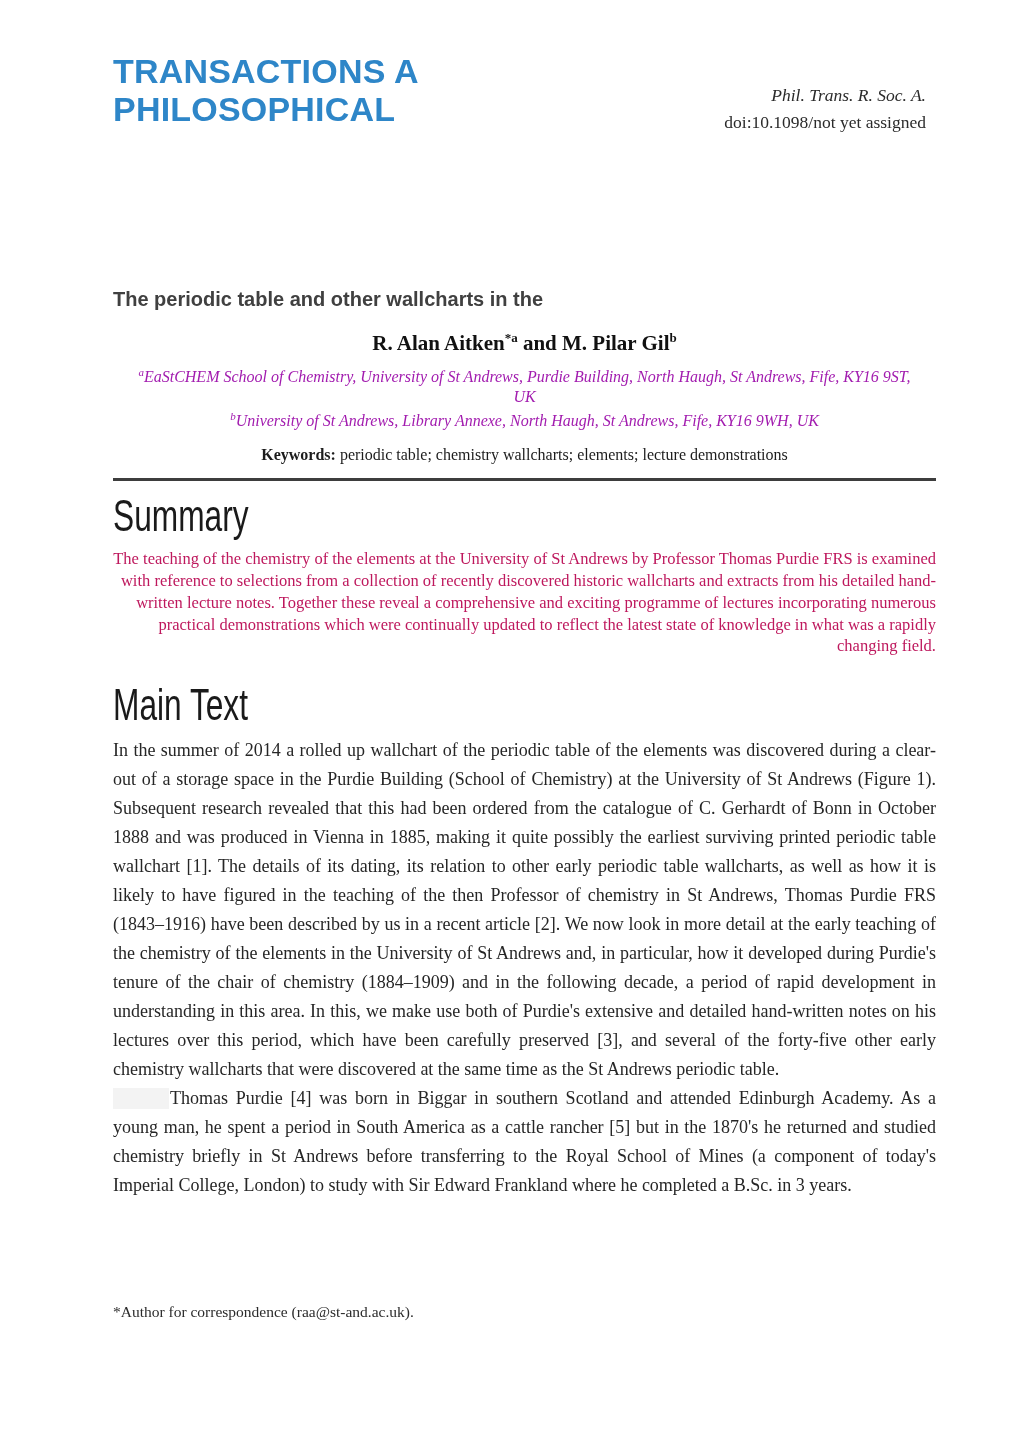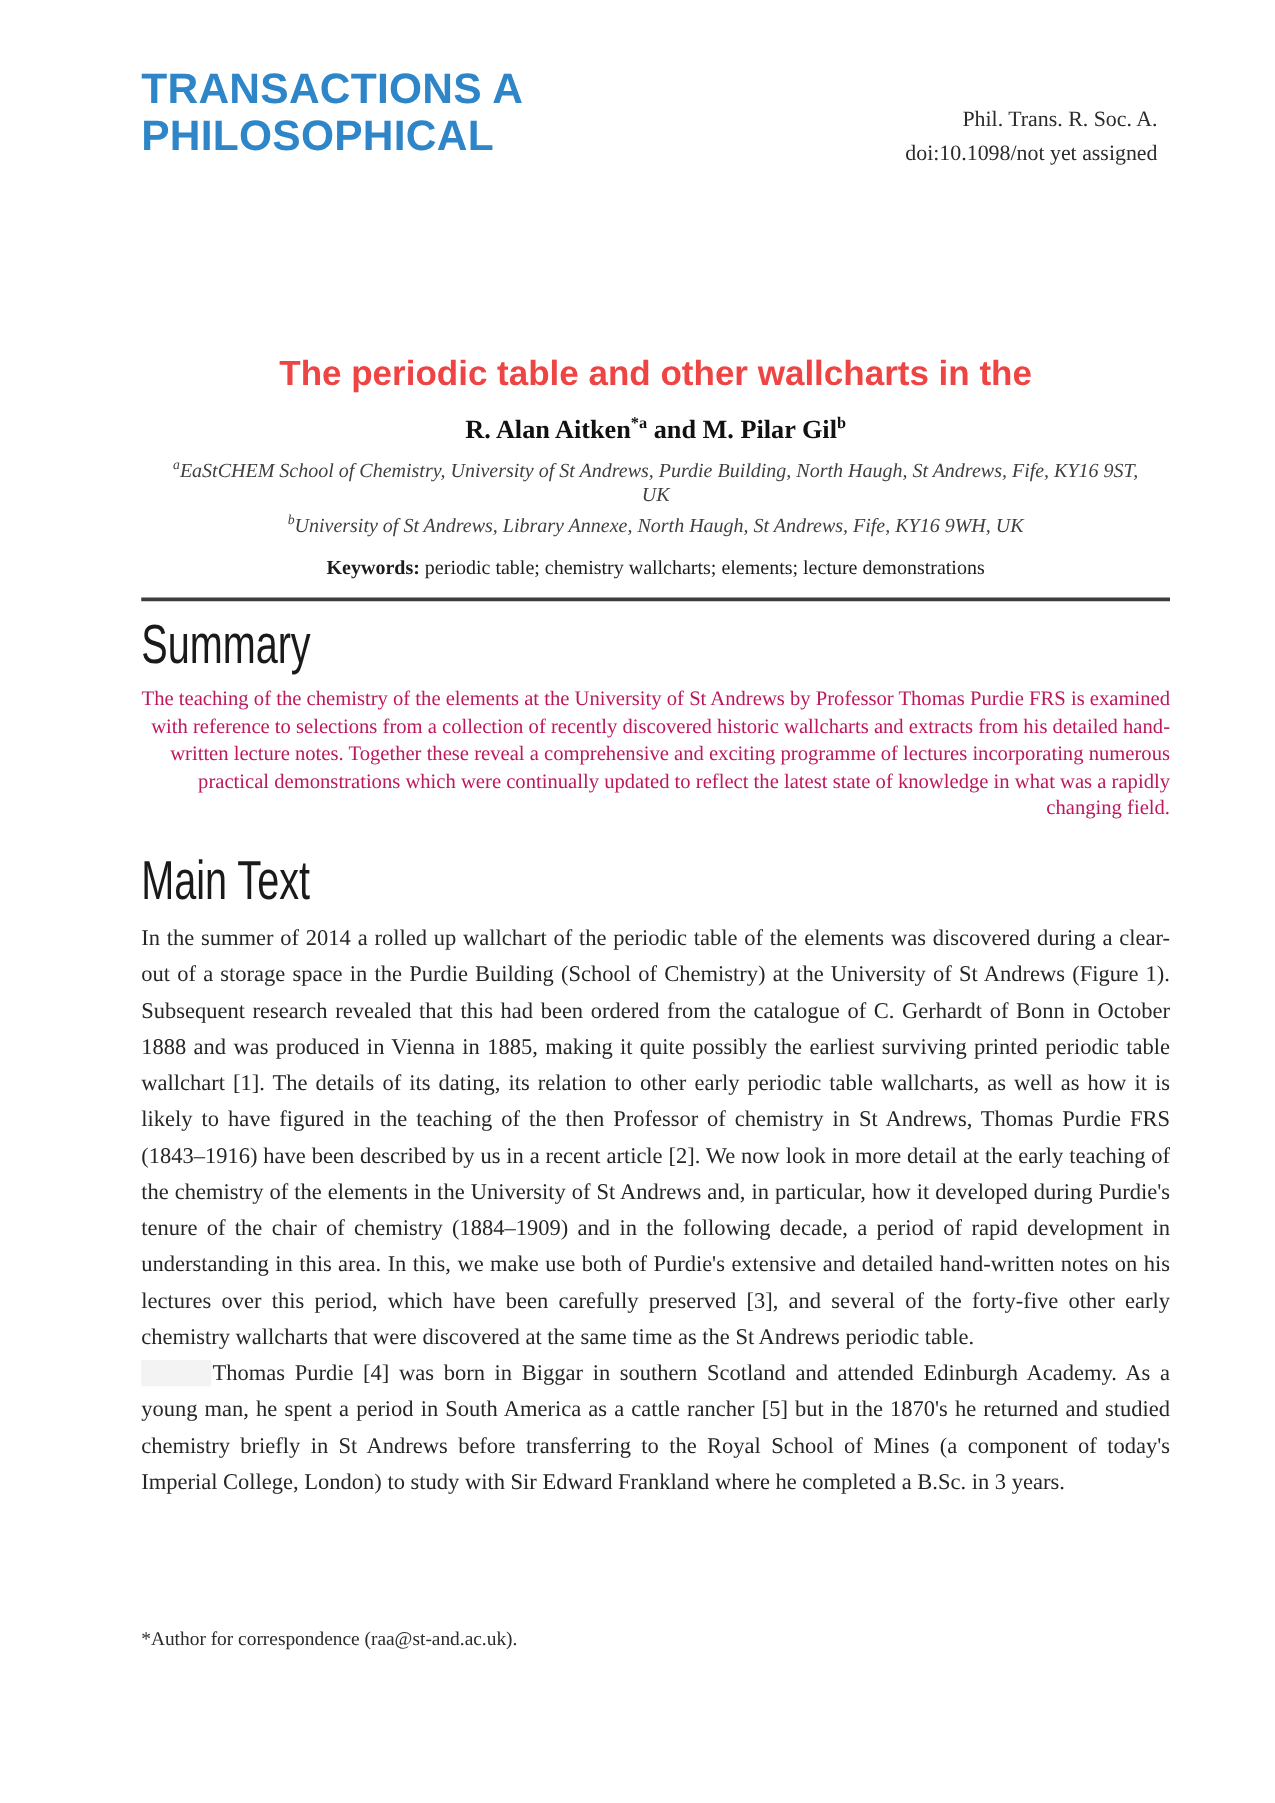--- a/index.html
+++ b/index.html
@@ -15,37 +15,37 @@
   .logo{
     position:absolute;left:113px;top:52px;
     font-family:"Liberation Sans", sans-serif;
     font-weight:700;font-size:34px;line-height:38px;
     color:#2e86c8;letter-spacing:0.2px;
   }
   .cite-block{
     position:absolute;right:94px;top:82px;
     text-align:right;font-size:17.5px;line-height:27px;color:#2b2b2b;
   }
-  .cite-journal{}
+  .cite-journal{font-style:italic;}
   
   .content{position:absolute;left:113px;top:0;width:823px;}
   .title{
     margin:279px 0 0 0;
     font-family:"Liberation Sans", sans-serif;
-    font-weight:700;font-size:28px;line-height:40px;
-    text-align:center;color:#ef4444;
+    font-weight:700;font-size:20px;line-height:40px;
+    color:#404040;
   }
   .authors{
     margin-top:11px;text-align:center;
     font-weight:700;font-size:21px;color:#111;
   }
   .authors sup{font-size:13px;font-weight:700;}
   .affiliations{margin-top:7px;text-align:center;}
   .affil{
-    font-style:italic;font-size:16px;line-height:19.5px;color:#404040;
+    font-style:italic;font-size:16px;line-height:19.5px;color:#a21caf;
     max-width:775px;margin:1px auto;
   }
   .affil sup{font-size:11px;font-style:italic;}
   .keywords{
     margin-top:15px;text-align:center;font-size:16px;color:#1c1c1c;
   }
   .keywords .kw-label{font-weight:700;}
   .rule{
     margin-top:14px;height:3px;background:#3d3d3d;border:none;width:100%;
   }

